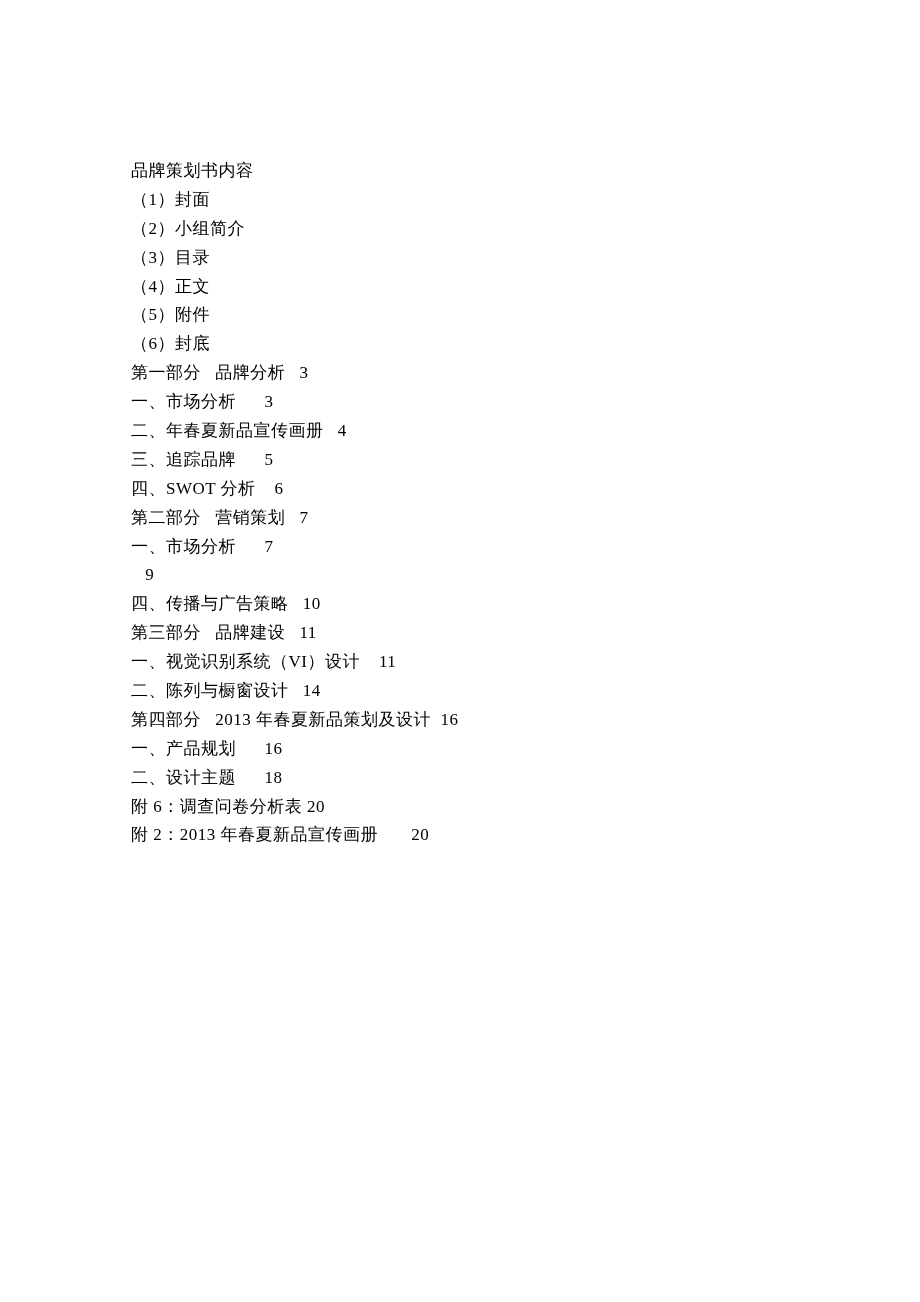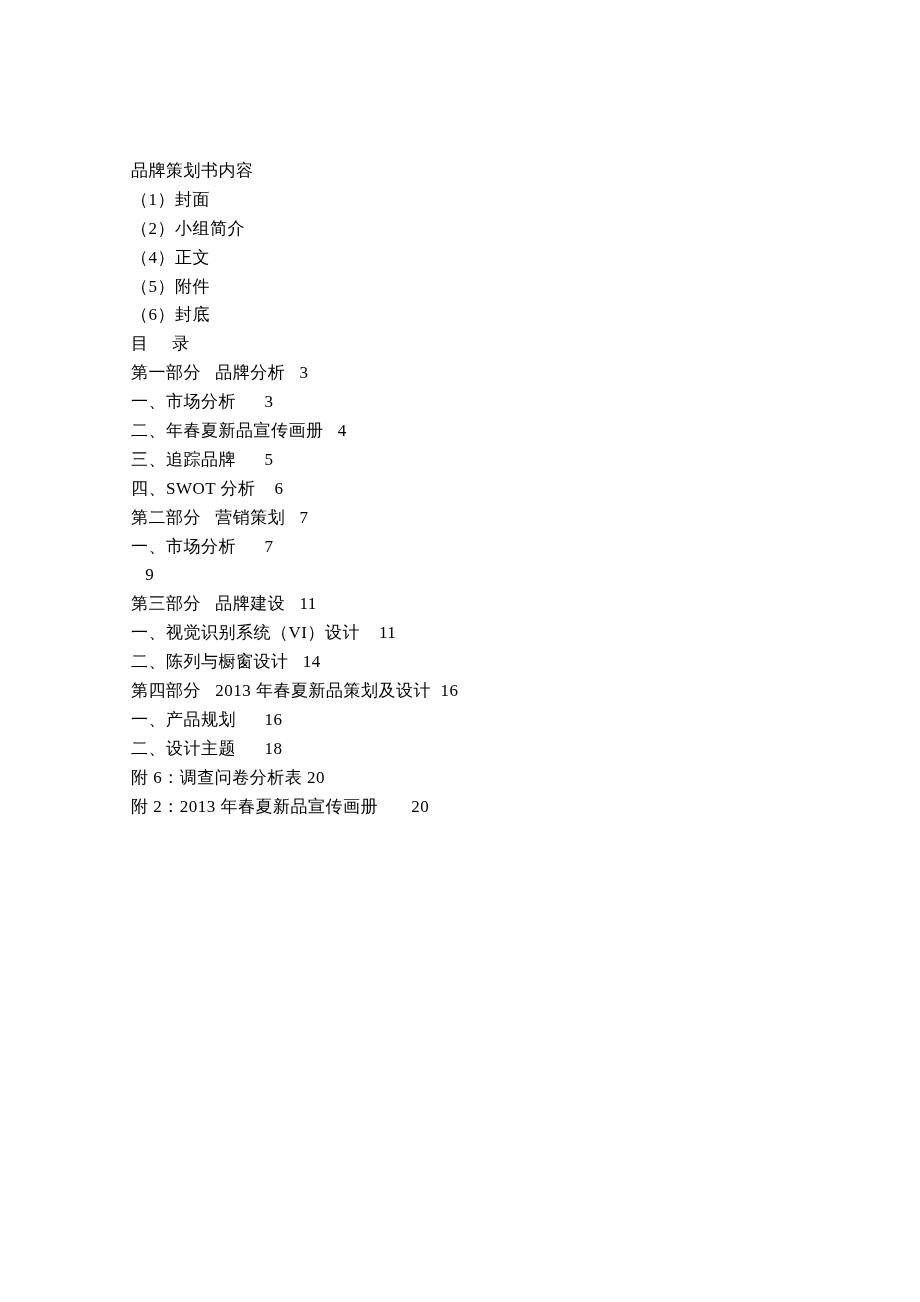--- a/index.html
+++ b/index.html
@@ -31,36 +31,35 @@
 </head>
 <body>
 
 <div class="content">
   <div class="line">
     <span class="text">品牌策划书内容</span>
   </div>
 
   <div class="line"><span class="text">（1）封面</span></div>
   <div class="line"><span class="text">（2）小组简介</span></div>
+  <div class="line"><span class="text">（3）目录</span></div>
   <div class="line"><span class="text">（4）正文</span></div>
   <div class="line"><span class="text">（5）附件</span></div>
   <div class="line"><span class="text">（6）封底</span></div>
 
-  <div class="line">
-    <span class="text">目     录</span>
-  </div>
 
   <div class="line"><span class="text">第一部分   品牌分析</span><span class="text">   </span><span class="text">3</span></div>
   <div class="line"><span class="text">一、市场分析</span><span class="text">      </span><span class="text">3</span></div>
   <div class="line"><span class="text">二、年春夏新品宣传画册</span><span class="text">   </span><span class="text">4</span></div>
   <div class="line"><span class="text">三、追踪品牌</span><span class="text">      </span><span class="text">5</span></div>
   <div class="line"><span class="text">四、SWOT 分析</span><span class="text">    </span><span class="text">6</span></div>
   <div class="line"><span class="text">第二部分   营销策划</span><span class="text">   </span><span class="text">7</span></div>
   <div class="line"><span class="text">一、市场分析</span><span class="text">      </span><span class="text">7</span></div>
   <div class="line"><span class="text">   </span><span class="text">9</span></div>
+  <div class="line"><span class="text">四、传播与广告策略</span><span class="text">   </span><span class="text">10</span></div>
   <div class="line"><span class="text">第三部分   品牌建设</span><span class="text">   </span><span class="text">11</span></div>
   <div class="line"><span class="text">一、视觉识别系统（VI）设计</span><span class="text">    </span><span class="text">11</span></div>
   <div class="line"><span class="text">二、陈列与橱窗设计</span><span class="text">   </span><span class="text">14</span></div>
   <div class="line"><span class="text">第四部分   2013 年春夏新品策划及设计</span><span class="text">  </span><span class="text">16</span></div>
   <div class="line"><span class="text">一、产品规划</span><span class="text">      </span><span class="text">16</span></div>
   <div class="line"><span class="text">二、设计主题</span><span class="text">      </span><span class="text">18</span></div>
   <div class="line"><span class="text">附 6：调查问卷分析表</span><span class="text"> </span><span class="text">20</span></div>
   <div class="line"><span class="text">附 2：2013 年春夏新品宣传画册</span><span class="text">       </span><span class="text">20</span></div>
 </div>
 

